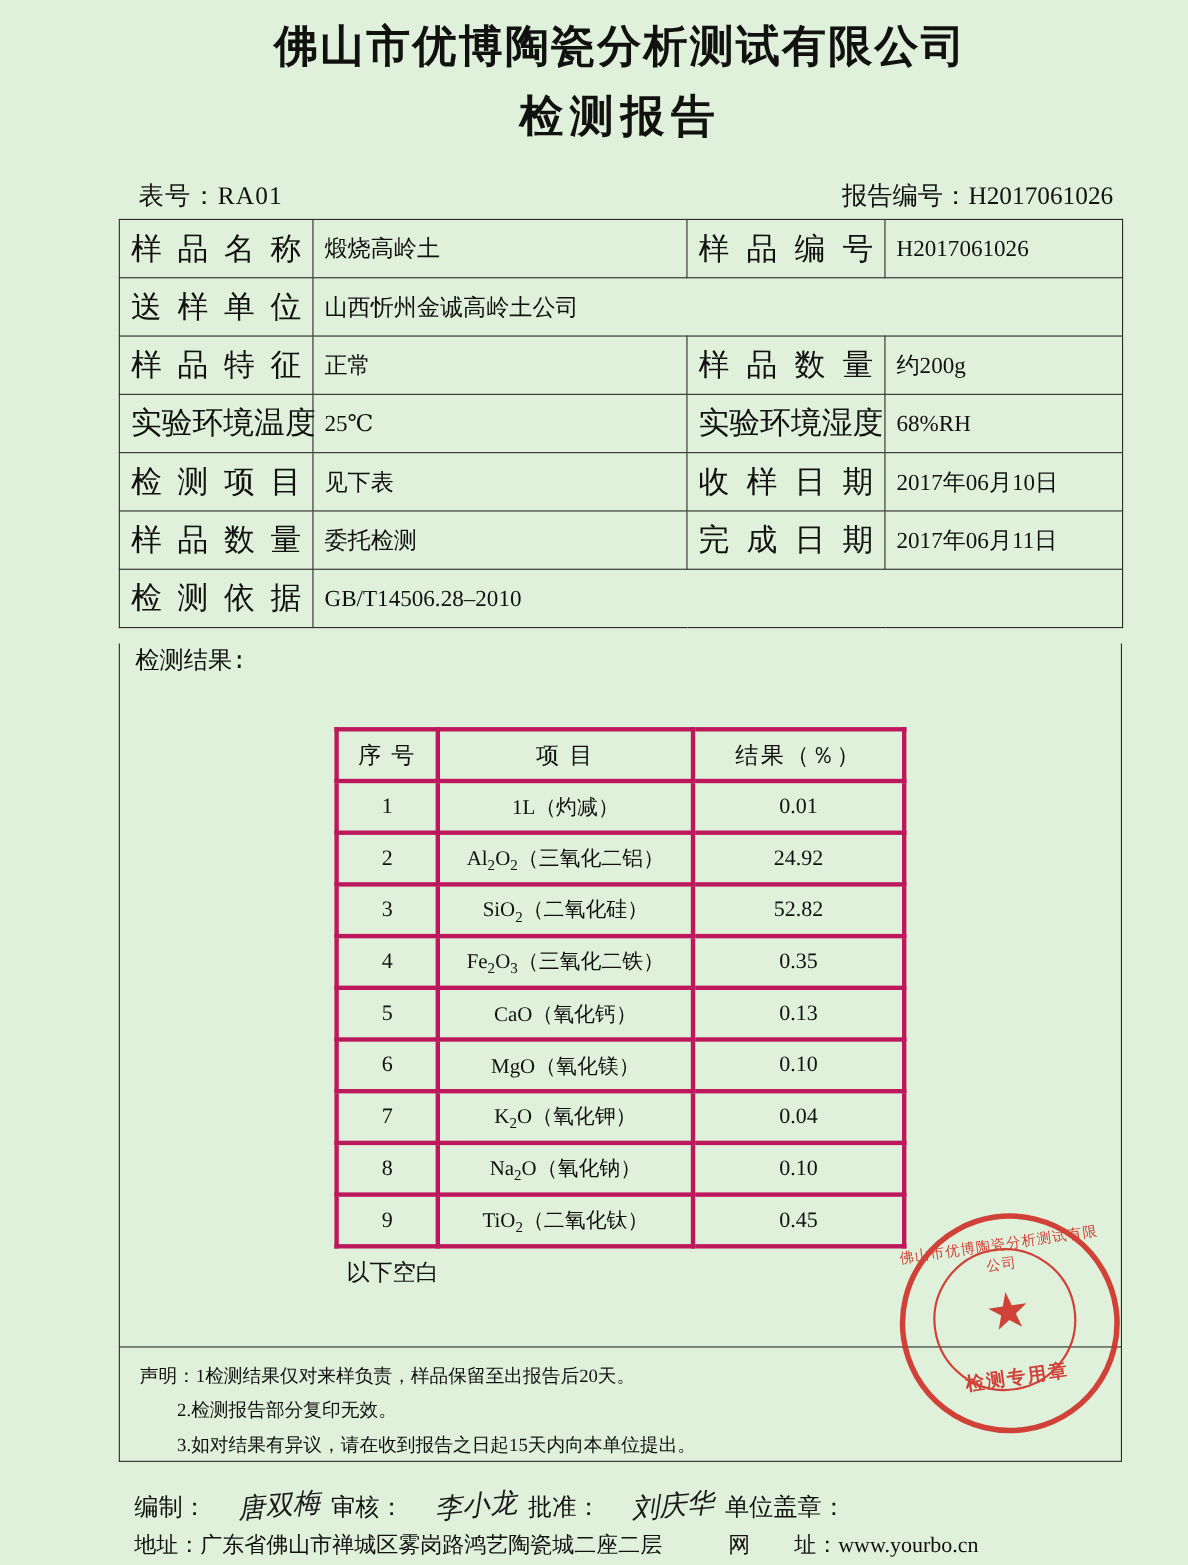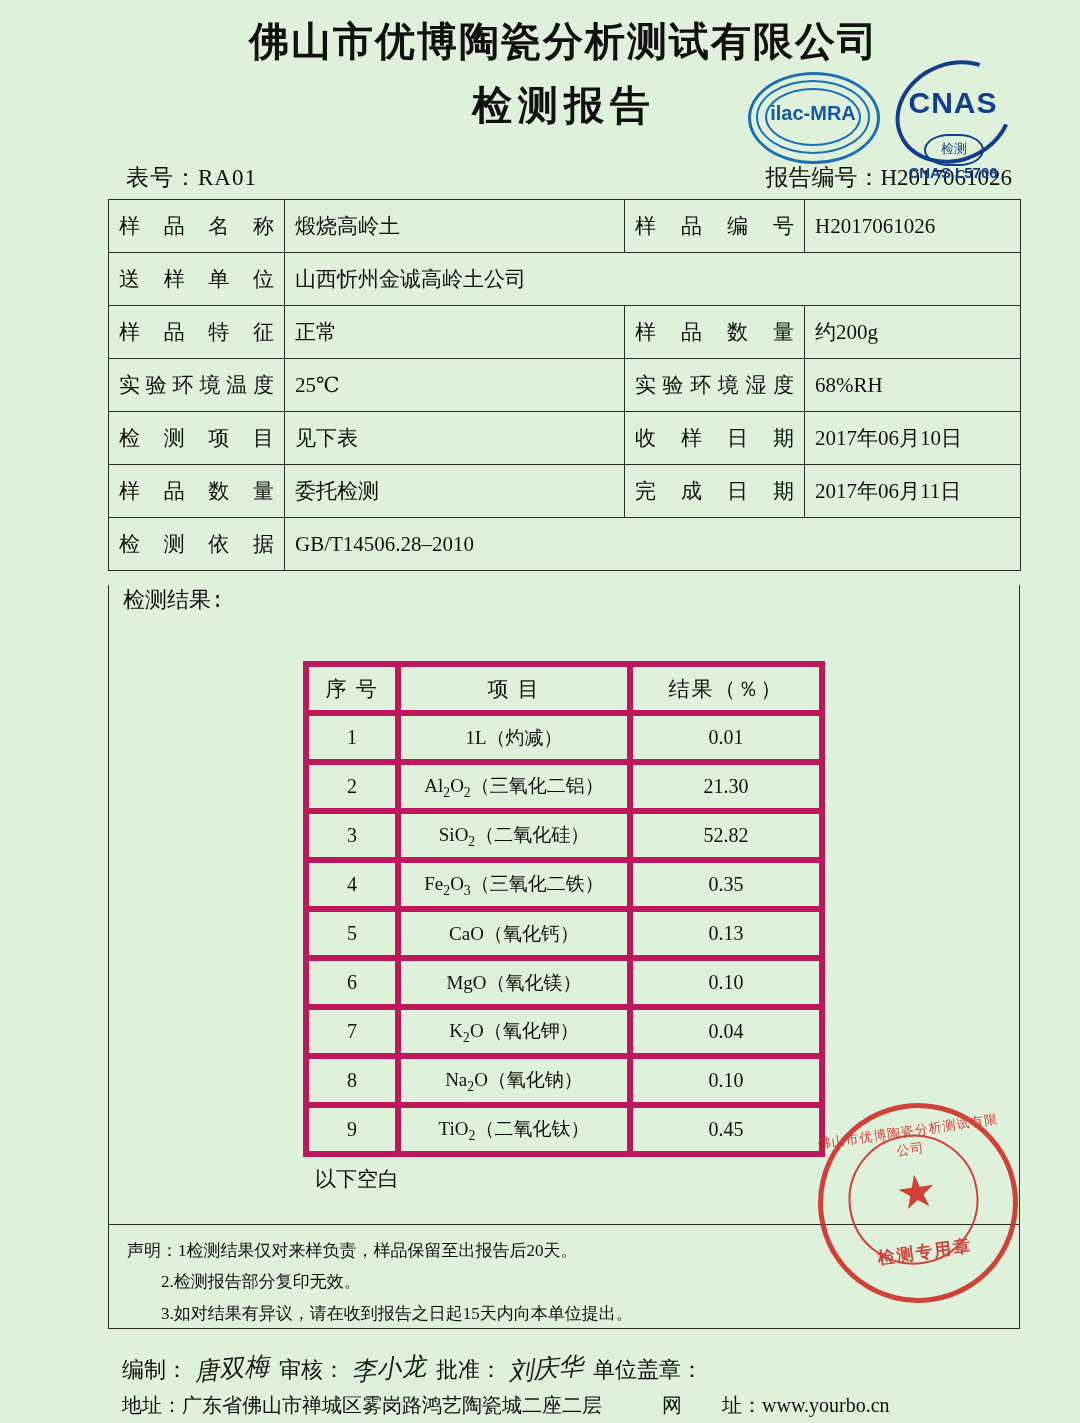--- a/index.html
+++ b/index.html
@@ -154,21 +154,21 @@
     height: 48px;
     padding: 2px 10px;
     vertical-align: middle;
   }
   td.lbl {
     width: 176px;
     text-align: justify;
     text-align-last: justify;
     padding-left: 14px;
     padding-right: 14px;
-    font-size: 21px;
+    font-size: 28px;
     white-space: nowrap;
   }
   td.val { font-size: 21px; }
 
   
   .results-label {
     font-size: 22px;
     margin: 14px 0 0 14px;
     font-family: Liberation Mono, monospace;
   }
@@ -182,21 +182,21 @@
     position: relative;
   }
   table.results {
     border-collapse: collapse;
     table-layout: fixed;
     margin: 46px auto 0 auto;
     width: 516px;
     font-size: 20px;
   }
   table.results th, table.results td {
-    border: 6px solid #be185d;
+    border: 4px solid #be185d;
     height: 41px;
     text-align: center;
     font-weight: normal;
   }
   table.results th { font-size: 21px; letter-spacing: 2px; }
   col.c1 { width: 92px; }
   col.c2 { width: 232px; }
   col.c3 { width: 192px; }
   td.item { text-align: center; font-size: 19px; }
   sub { font-size: 0.72em; }
@@ -224,21 +224,21 @@
   .sig-row {
     width: 912px;
     display: flex;
     align-items: flex-end;
     font-size: 22px;
     margin-top: 10px;
     padding-left: 14px;
     box-sizing: border-box;
     height: 46px;
   }
-  .sig-group { display: flex; align-items: flex-end; }
+  .sig-group { display: flex; align-items: flex-end; gap: 22px; }
   .sig-label { white-space: nowrap; }
   .hand {
     font-family: "Liberation Serif", serif;
     font-style: italic;
     font-size: 25px;
     color: #1a1a1a;
     transform: rotate(-5deg);
     display: inline-block;
     margin: 0 10px 0 6px;
     white-space: nowrap;
@@ -309,34 +309,20 @@
 </head>
 <body>
 
 <div class="page">
 
   <div class="title-block">
     <div class="main-title">佛山市优博陶瓷分析测试有限公司</div>
     <div class="sub-title">检测报告</div>
   </div>
 
-  <div class="logos">
-    <div class="ilac">
-      <div class="ilac-ellipse"></div>
-      <div class="ilac-ellipse i2"></div>
-      <div class="ilac-ellipse i3"></div>
-      <div class="ilac-text">ilac-MRA</div>
-    </div>
-    <div class="cnas">
-      <div class="cnas-circle"></div>
-      <div class="cnas-word">CNAS</div>
-      <div class="cnas-seal">检测</div>
-      <div class="cnas-code">CNAS L5706</div>
-    </div>
-  </div>
 
   <div class="formline">
     <div class="left">表号：RA01</div>
     <div class="right">报告编号：H2017061026</div>
   </div>
 
   <table class="info">
     <colgroup>
       <col style="width:176px">
         <col style="width:340px">
@@ -402,21 +388,21 @@
       </thead>
       <tbody>
           <tr>
             <td>1</td>
             <td class="item">1L（灼减）</td>
             <td>0.01</td>
           </tr>
           <tr>
             <td>2</td>
             <td class="item">Al<sub>2</sub>O<sub>2</sub>（三氧化二铝）</td>
-            <td>21.30</td>
+            <td>24.92</td>
           </tr>
           <tr>
             <td>3</td>
             <td class="item">SiO<sub>2</sub>（二氧化硅）</td>
             <td>52.82</td>
           </tr>
           <tr>
             <td>4</td>
             <td class="item">Fe<sub>2</sub>O<sub>3</sub>（三氧化二铁）</td>
             <td>0.35</td>

